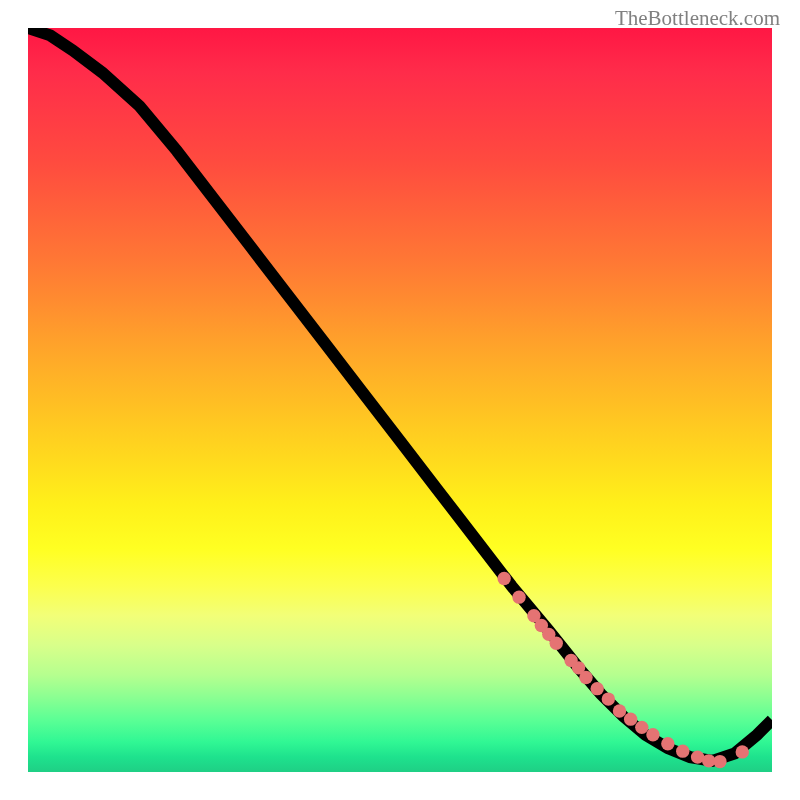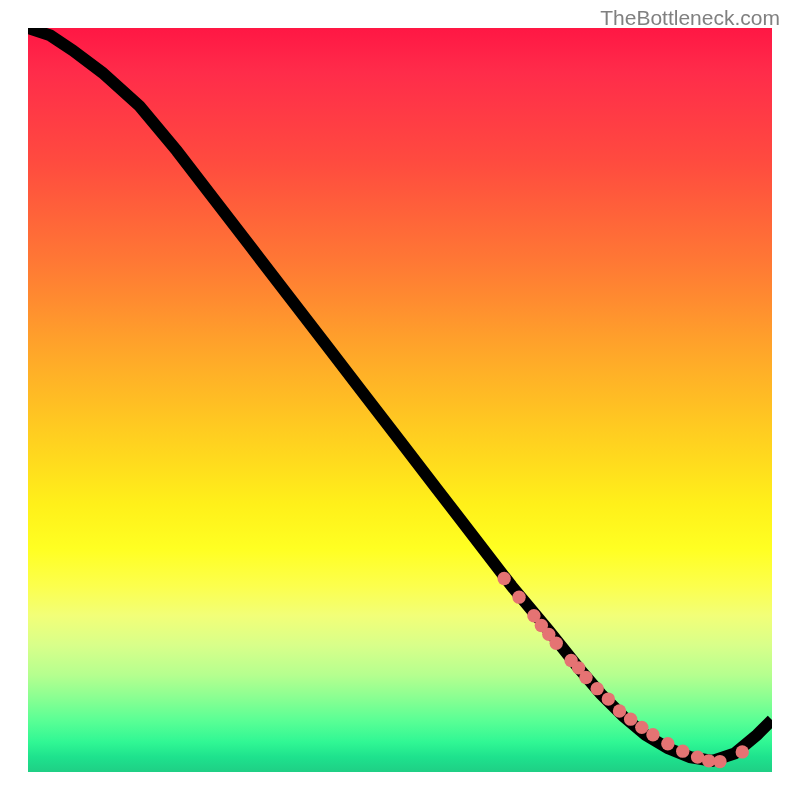--- a/index.html
+++ b/index.html
@@ -12,21 +12,21 @@
     position: relative;
     overflow: hidden;
   }
   .watermark {
     position: absolute;
     top: 6px;
     right: 20px;
     font-size: 21px;
     font-weight: 400;
     color: #808080;
-    font-family: Liberation Sans, sans-serif;
+    font-family: Liberation Serif, serif;
   }
   .plot-area {
     position: absolute;
     left: 28px;
     top: 28px;
     width: 744px;
     height: 744px;
   }
   .gradient-bg {
     position: absolute;

